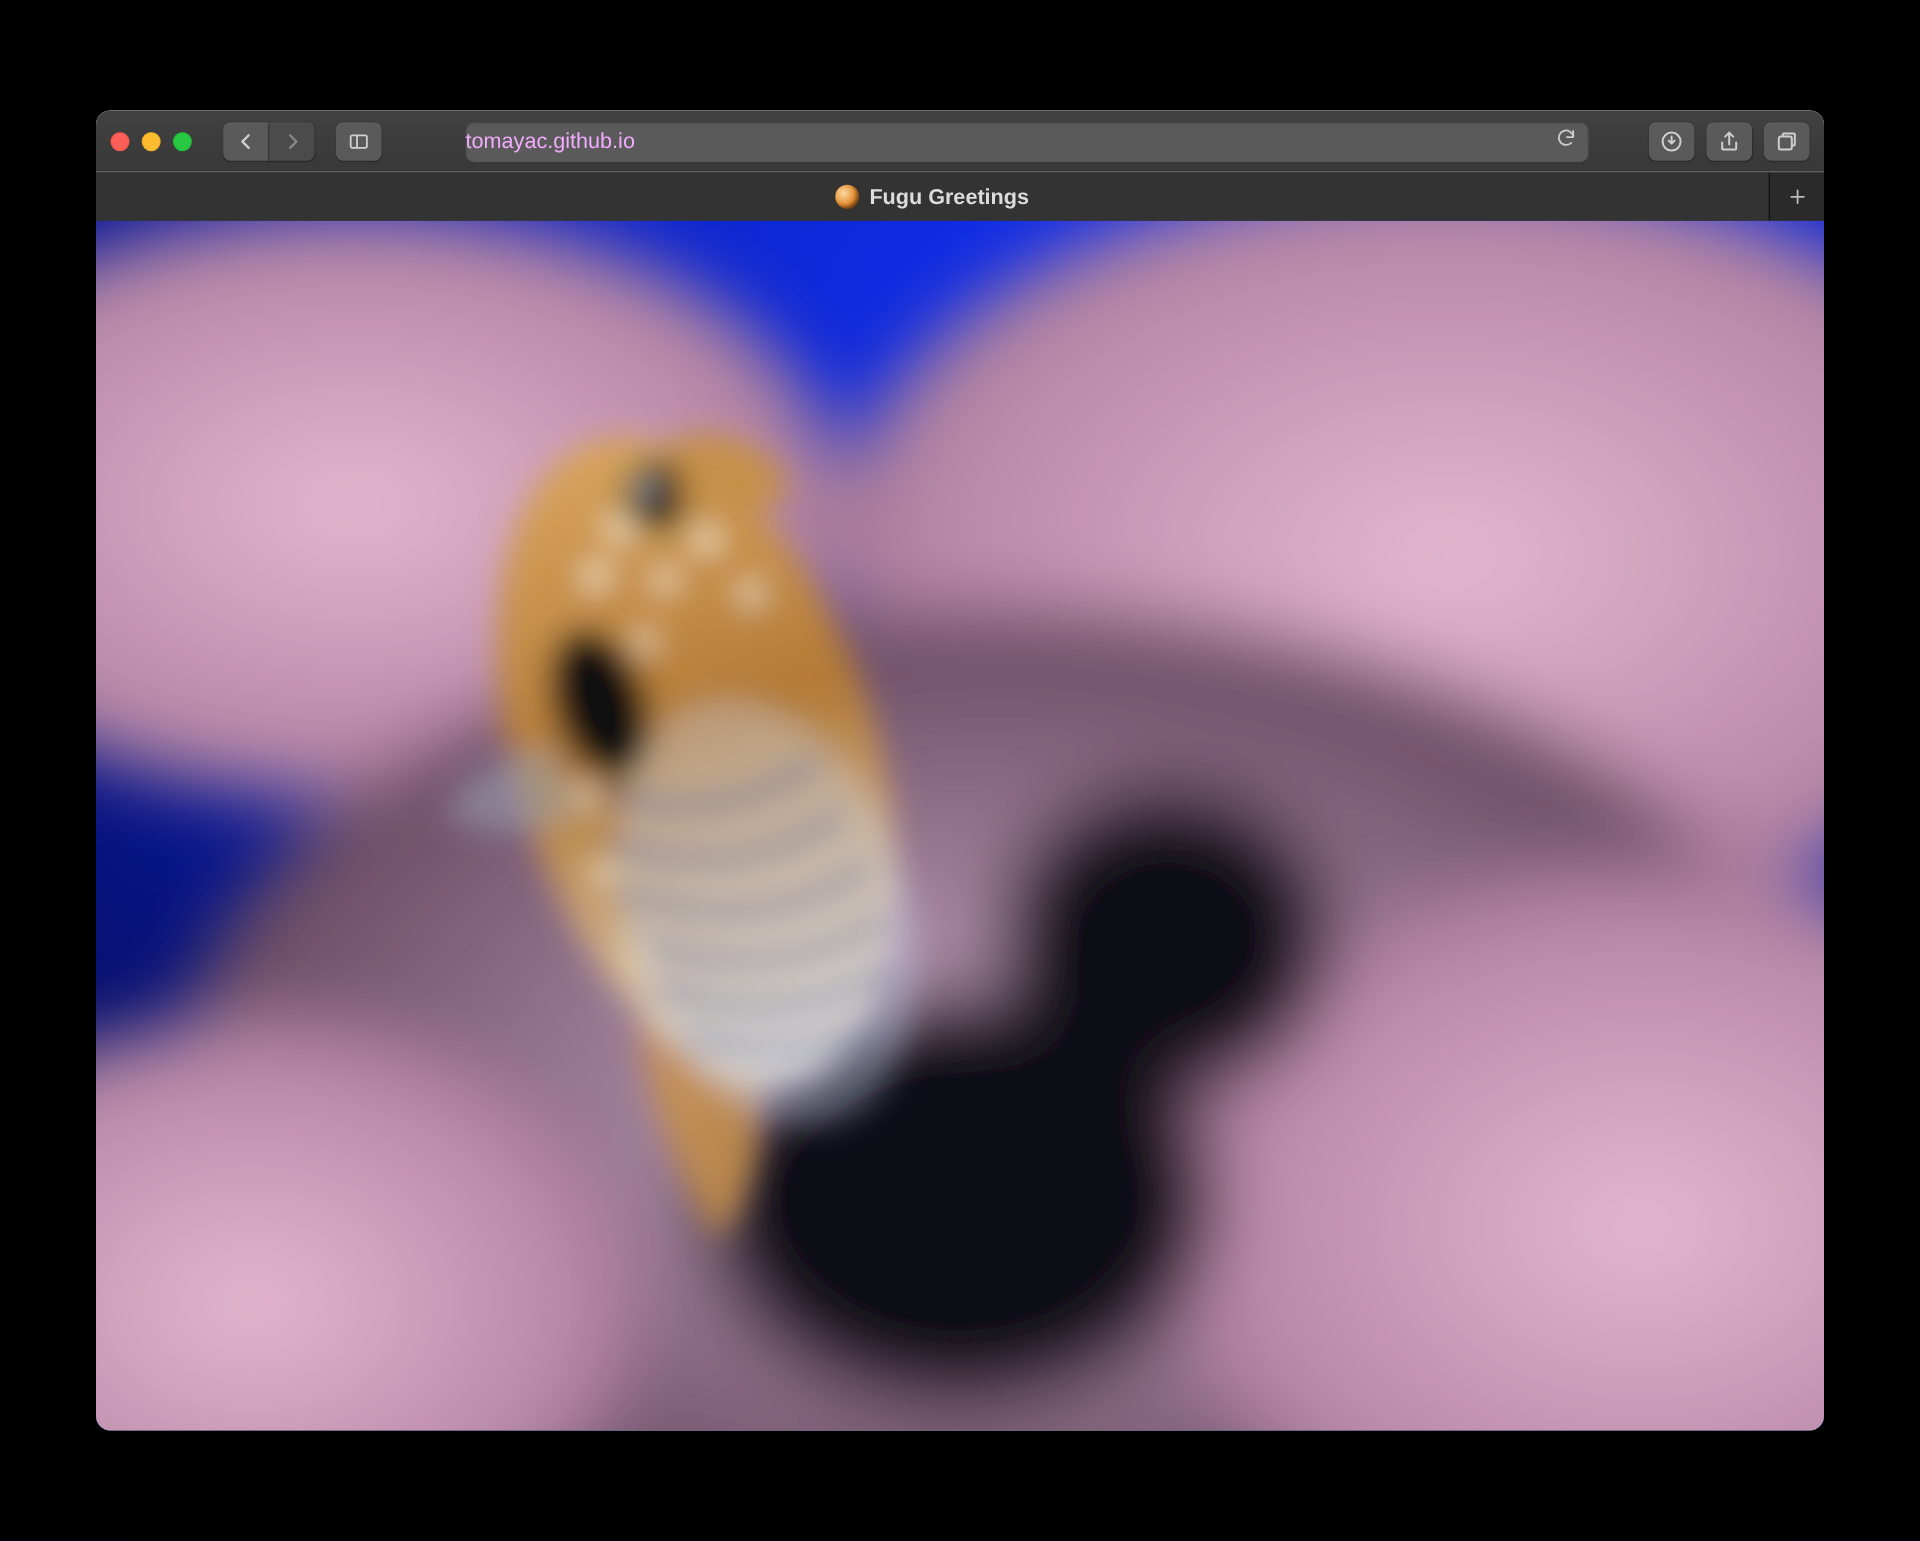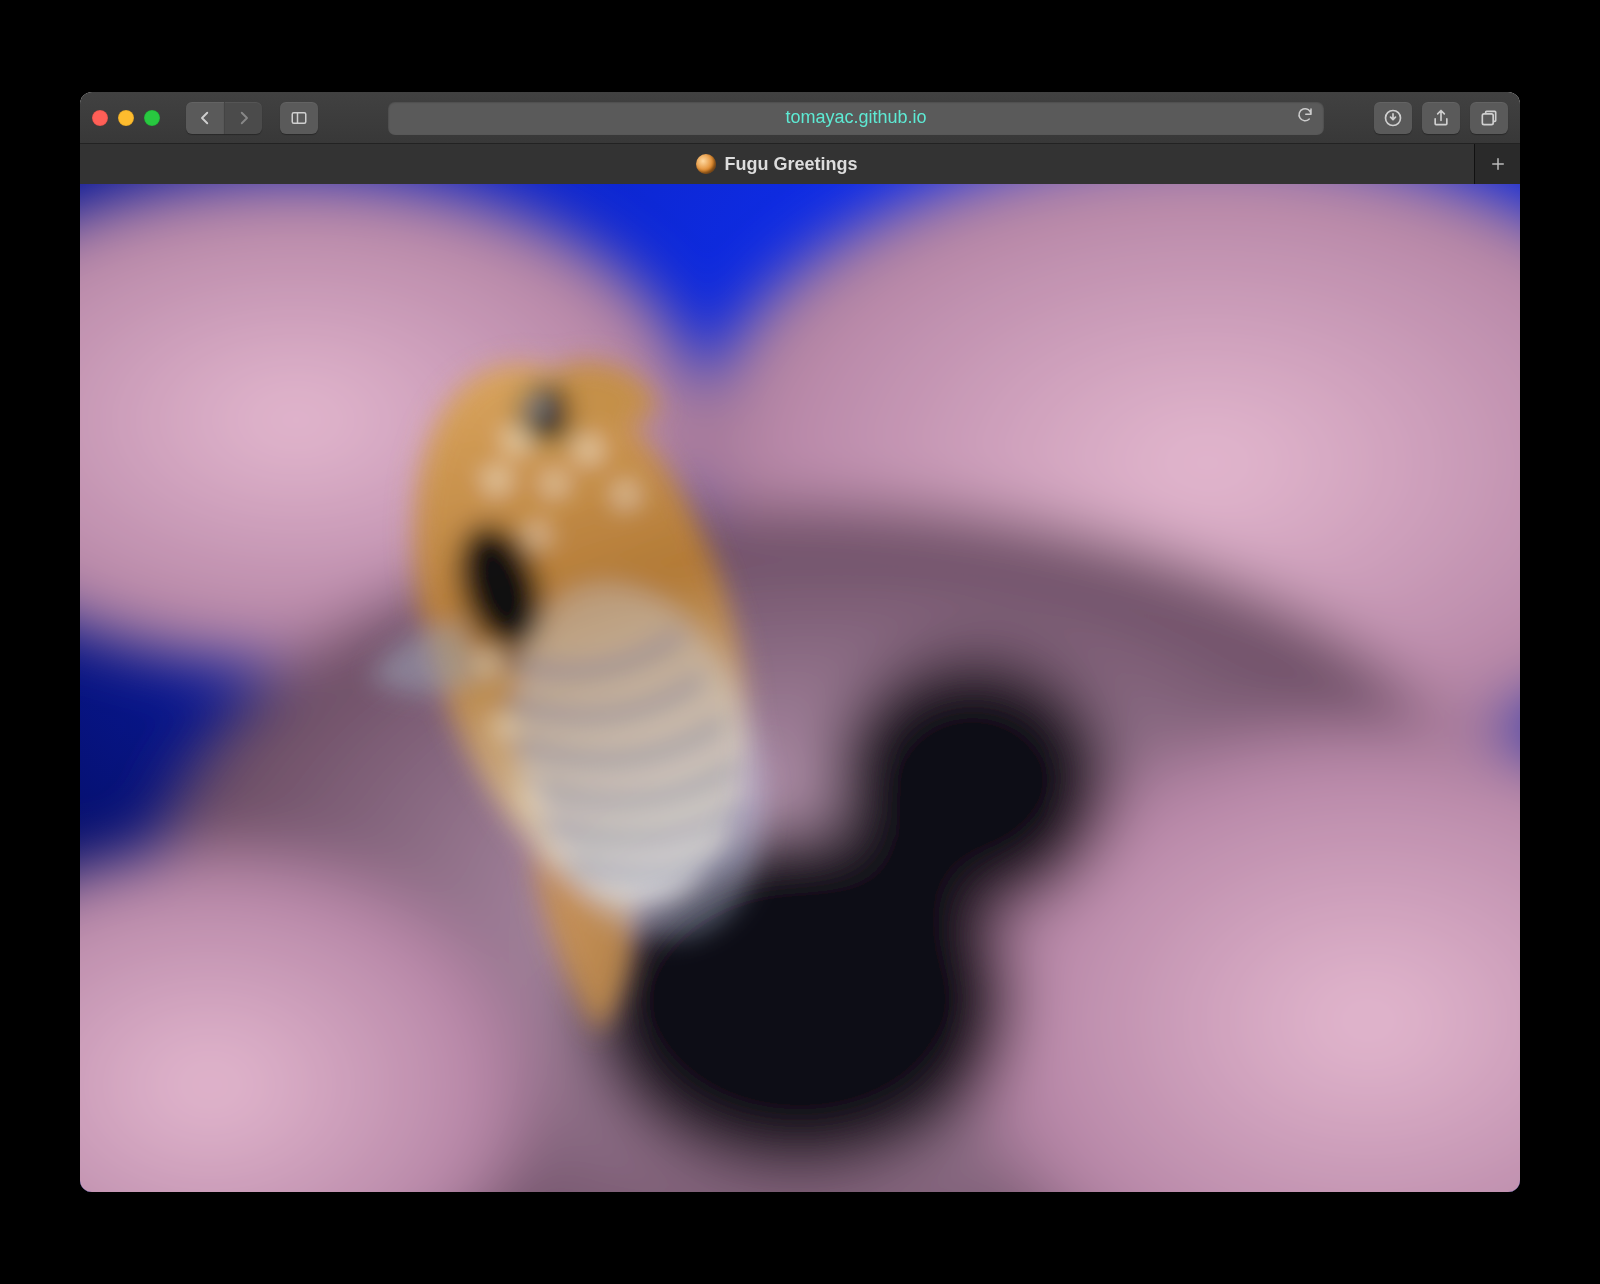--- a/index.html
+++ b/index.html
@@ -63,23 +63,22 @@
   .nav-group .tb-btn:last-child  { border-radius: 0 6px 6px 0; border-left:1px solid #444;}
 
   .urlbar {
     flex: 1;
     margin: 0 40px 0 60px;
     height: 34px;
     background: #5a5a5a;
     border-radius: 7px;
     display: flex;
     align-items: center;
-    justify-content: center;
     position: relative;
-    color: #5eead4;
+    color: #f0abfc;
     font-size: 18px;
     box-shadow: inset 0 1px 2px rgba(0,0,0,0.4);
   }
   .urlbar .reload {
     position: absolute; right: 10px; color:#ccc;
   }
 
   .right-tb { display:flex; gap:10px; }
 
   

